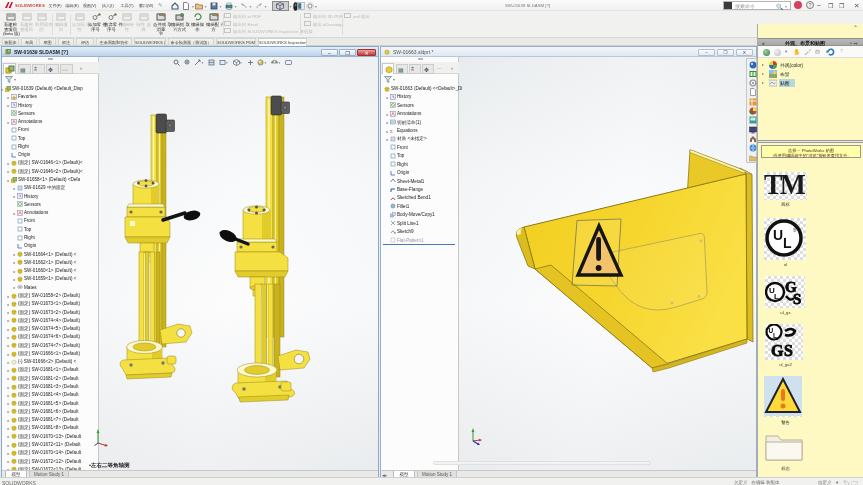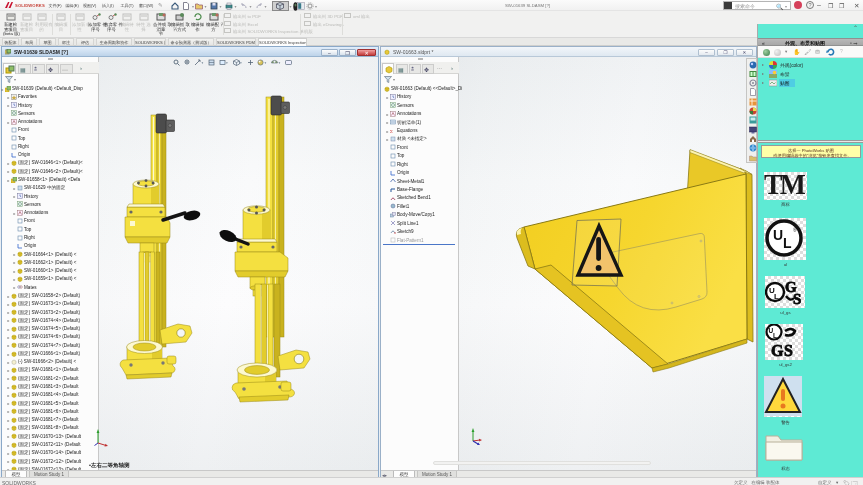--- a/index.html
+++ b/index.html
@@ -1031,21 +1031,21 @@
     </svg>
     <svg class="abs" style="left:86px;top:381px;" width="18" height="18">
       <line x1="6" y1="13" x2="6" y2="3" stroke="#2a9e2a" stroke-width="1"></line>
       <path d="M6 0 L4.6 4 L7.4 4 Z" fill="#2a9e2a"></path>
       <line x1="6" y1="13" x2="13" y2="12" stroke="#c03030" stroke-width="1"></line>
       <path d="M15 12 L12 10.8 L12.3 13.5 Z" fill="#c03030"></path>
       <line x1="6" y1="13" x2="11" y2="16" stroke="#3030b0" stroke-width="1.2"></line>
       <path d="M13 17 L10 17 L11.2 14.6 Z" fill="#3030b0"></path>
     </svg>
   </div>
-<div class="abs" style="left:757px;top:24px;width:106px;height:453px;background:#5eead4;border-left:1px solid #aaa;">
+<div class="abs" style="left:757px;top:24px;width:106px;height:453px;background:#fef9c3;border-left:1px solid #aaa;">
     <div class="abs tx" style="left:95px;top:0px;font-size:6px;color:#555;">⌃</div>
     <div class="abs" style="left:0;top:14px;width:106px;height:8px;background:linear-gradient(#b8b8b8,#a8a8a8);border-top:1px solid #909090;border-bottom:1px solid #909090;">
       <div class="abs tx" style="left:4px;top:1px;font-size:5px;color:#222;">«</div>
       <div class="abs tx" style="left:27px;top:1.2px;font-size:5px;font-weight:bold;color:#111;">外观、布景和贴图</div>
       <div class="abs tx" style="left:92px;top:1px;font-size:5px;color:#222;">▫ ⊸</div>
     </div>
     <div class="abs" style="left:0;top:22px;width:106px;height:12px;background:#fafaf9;border-bottom:1px solid #ddd;">
       <div class="abs" style="left:5px;top:2.5px;width:7px;height:7px;border-radius:50%;background:radial-gradient(circle at 35% 35%, #9fcf9f, #3a7a4a);"></div>
       <div class="abs" style="left:16px;top:2.5px;width:7px;height:7px;border-radius:50%;background:radial-gradient(circle at 35% 35%, #f0f0f0, #bbb);"></div>
       <div class="abs tx" style="left:27px;top:3px;font-size:4.5px;color:#777;">▾</div>

